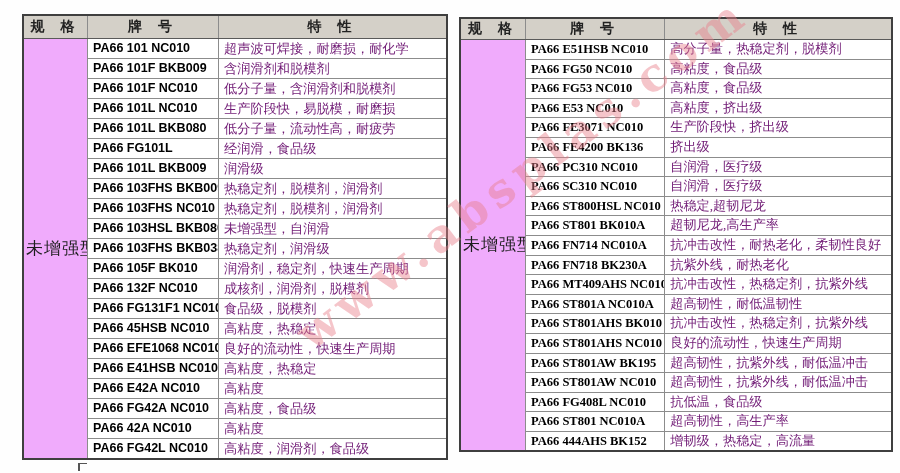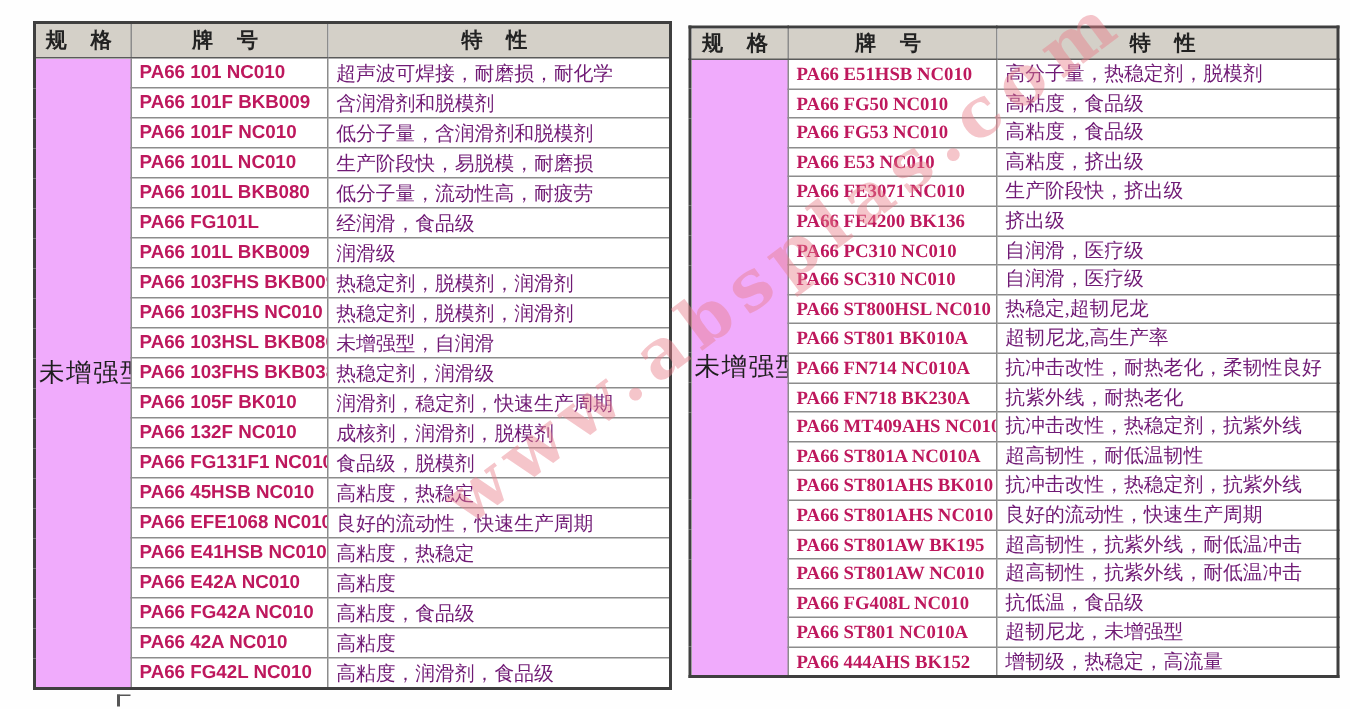--- a/index.html
+++ b/index.html
@@ -27,21 +27,21 @@
   #table-left thead th{height:22px;}
   #table-right thead th{height:20px;}
   #table-left tbody td{height:19px;line-height:19px;}
   #table-right tbody td{height:18.6px;line-height:18.6px;font-family:Liberation Serif, serif;}
 
   td.spec-cell{
     font-size:17px;color:#1e1e1e;background:#f0abfc;
     letter-spacing:1px;padding:0 2px;
   }
   td.brand-cell{
-    color:#be185d;font-size:12.5px;font-weight:bold;
+    color:#000000;font-size:12.5px;font-weight:bold;
     font-family:"Liberation Sans","DejaVu Sans",sans-serif;
   }
   td.feature-cell{color:#701a75;font-size:13.2px;}
 
   .watermark{
     position:absolute;left:302px;top:312px;z-index:5;
     transform:rotate(-37deg);transform-origin:0 50%;
     font-family:"DejaVu Serif","Liberation Serif",serif;
     font-size:46px;letter-spacing:7px;white-space:nowrap;
     opacity:0.45;pointer-events:none;font-weight:bold;
@@ -244,21 +244,21 @@
         <tr>
           <td class="brand-cell">PA66 ST801AW NC010</td>
           <td class="feature-cell">超高韧性，抗紫外线，耐低温冲击</td>
         </tr>
         <tr>
           <td class="brand-cell">PA66 FG408L NC010</td>
           <td class="feature-cell">抗低温，食品级</td>
         </tr>
         <tr>
           <td class="brand-cell">PA66 ST801 NC010A</td>
-          <td class="feature-cell">超韧尼龙，未增强型</td>
+          <td class="feature-cell">超高韧性，高生产率</td>
         </tr>
         <tr>
           <td class="brand-cell">PA66 444AHS BK152</td>
           <td class="feature-cell">增韧级，热稳定，高流量</td>
         </tr>
       </tbody>
   </table>
 
   <div class="watermark" style="color: rgb(233, 128, 140);">www.absplas.com</div>
   <div class="tick"></div>

